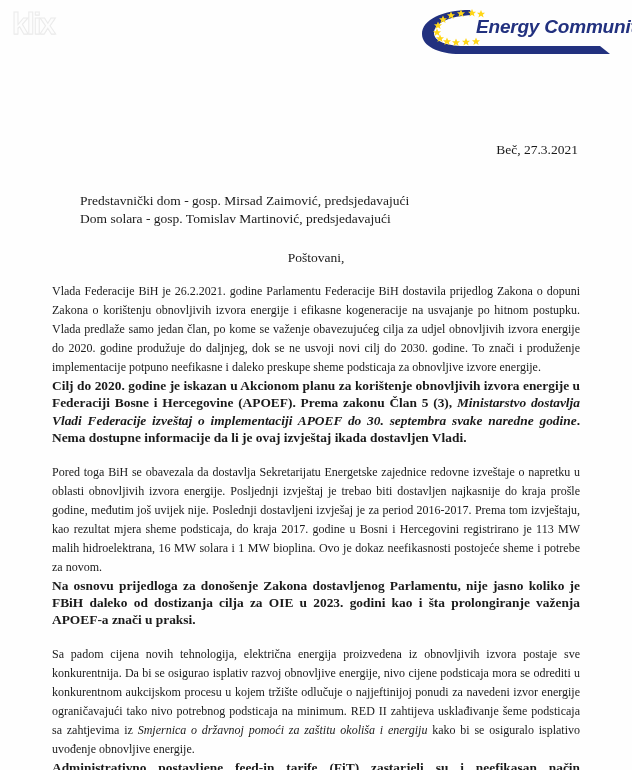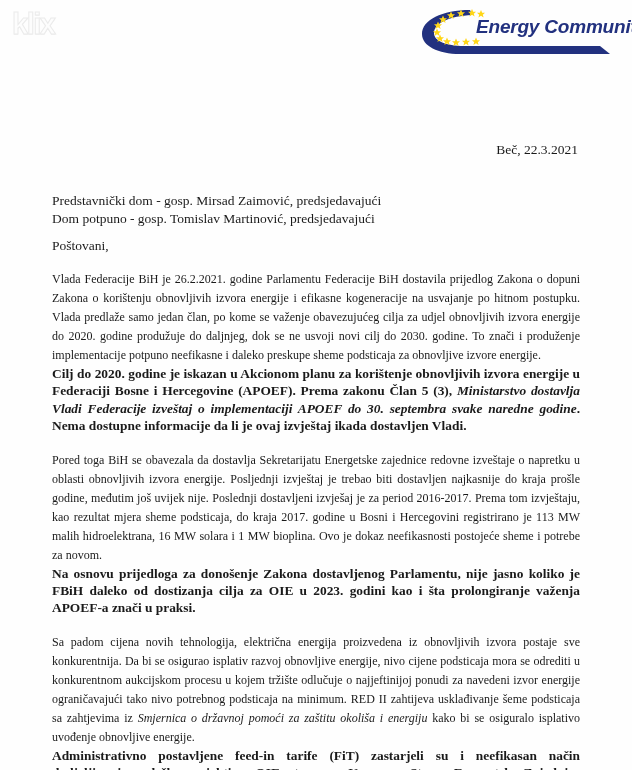--- a/index.html
+++ b/index.html
@@ -80,25 +80,26 @@
     font-size: 13.5px;
     margin-top: 142px;
     padding-right: 2px;
   }
 
   .addressee {
     margin-top: 34px;
     font-size: 13.5px;
     line-height: 17.5px;
   }
-  .addressee div { white-space: nowrap; }
+  .addressee div { white-space: nowrap; margin-left: 28px; }
 
   .salutation {
-    margin-top: 11px;
+    margin-top: 23px;
     font-size: 13.5px;
+    text-align: center;
   }
 
   .para {
     margin-top: 16px;
     font-size: 12px;
     line-height: 19px;
     text-align: justify;
     text-justify: inter-word;
     hyphens: none;
   }
@@ -141,25 +142,25 @@
           <polygon points="0,-4 1.2,-1.2 4,-1.2 1.8,0.7 2.6,3.5 0,1.8 -2.6,3.5 -1.8,0.7 -4,-1.2 -1.2,-1.2" transform="translate(62,37.5)"></polygon>
           <polygon points="0,-4 1.2,-1.2 4,-1.2 1.8,0.7 2.6,3.5 0,1.8 -2.6,3.5 -1.8,0.7 -4,-1.2 -1.2,-1.2" transform="translate(67,10)"></polygon>
         </g>
       </svg>
       <div class="logo-text">Energy Community</div>
     </div>
   </div>
 
   <div class="letter">
 
-    <div class="date-line">Beč, 22.3.2021</div>
+    <div class="date-line">Beč, 27.3.2021</div>
 
     <div class="addressee">
       <div>Predstavnički dom - gosp. Mirsad Zaimović, predsjedavajući</div>
-      <div>Dom potpuno - gosp. Tomislav Martinović, predsjedavajući</div>
+      <div>Dom solara - gosp. Tomislav Martinović, predsjedavajući</div>
     </div>
 
     <div class="salutation">Poštovani,</div>
 
     <div class="para"><span>Vlada Federacije BiH je 26.2.2021. godine Parlamentu Federacije BiH dostavila prijedlog Zakona o dopuni Zakona o korištenju obnovljivih izvora energije i efikasne kogeneracije na usvajanje po hitnom postupku. Vlada predlaže samo jedan član, po kome se važenje obavezujućeg cilja za udjel obnovljivih izvora energije do 2020. godine produžuje do daljnjeg, dok se ne usvoji novi cilj do 2030. godine. To znači i produženje implementacije potpuno neefikasne i daleko preskupe sheme podsticaja za obnovljive izvore energije.</span></div>
     <div class="subpara"><span>Cilj do 2020. godine je iskazan u Akcionom planu za korištenje obnovljivih izvora energije u Federaciji Bosne i Hercegovine (APOEF). Prema zakonu Član 5 (3), </span><i>Ministarstvo dostavlja Vladi Federacije izveštaj o implementaciji APOEF do 30. septembra svake naredne godine</i><span>. Nema dostupne informacije da li je ovaj izvještaj ikada dostavljen Vladi.</span></div>
 
     <div class="para"><span>Pored toga BiH se obavezala da dostavlja Sekretarijatu Energetske zajednice redovne izveštaje o napretku u oblasti obnovljivih izvora energije. Posljednji izvještaj je trebao biti dostavljen najkasnije do kraja prošle godine, međutim još uvijek nije. Poslednji dostavljeni izvješaj je za period 2016-2017. Prema tom izvještaju, kao rezultat mjera sheme podsticaja, do kraja 2017. godine u Bosni i Hercegovini registrirano je 113 MW malih hidroelektrana, 16 MW solara i 1 MW bioplina. Ovo je dokaz neefikasnosti postojeće sheme i potrebe za novom.</span></div>
     <div class="subpara"><span>Na osnovu prijedloga za donošenje Zakona dostavljenog Parlamentu, nije jasno koliko je FBiH daleko od dostizanja cilja za OIE u 2023. godini kao i šta prolongiranje važenja APOEF-a znači u praksi.</span></div>
 

